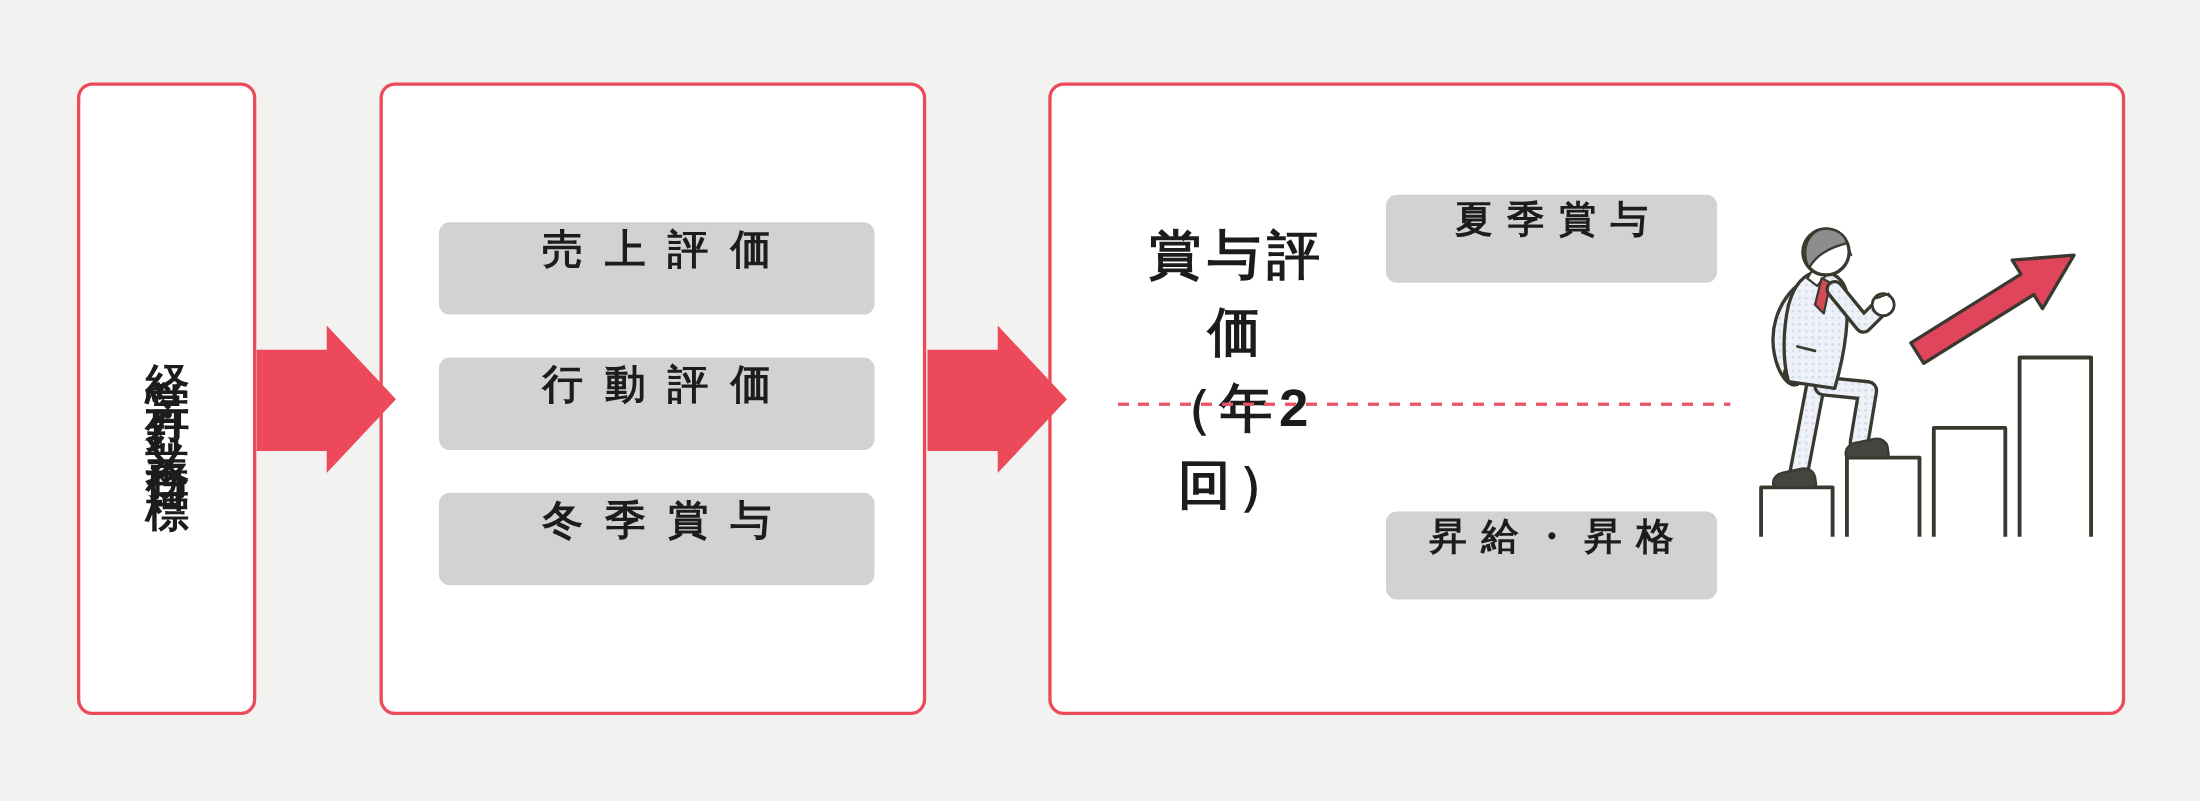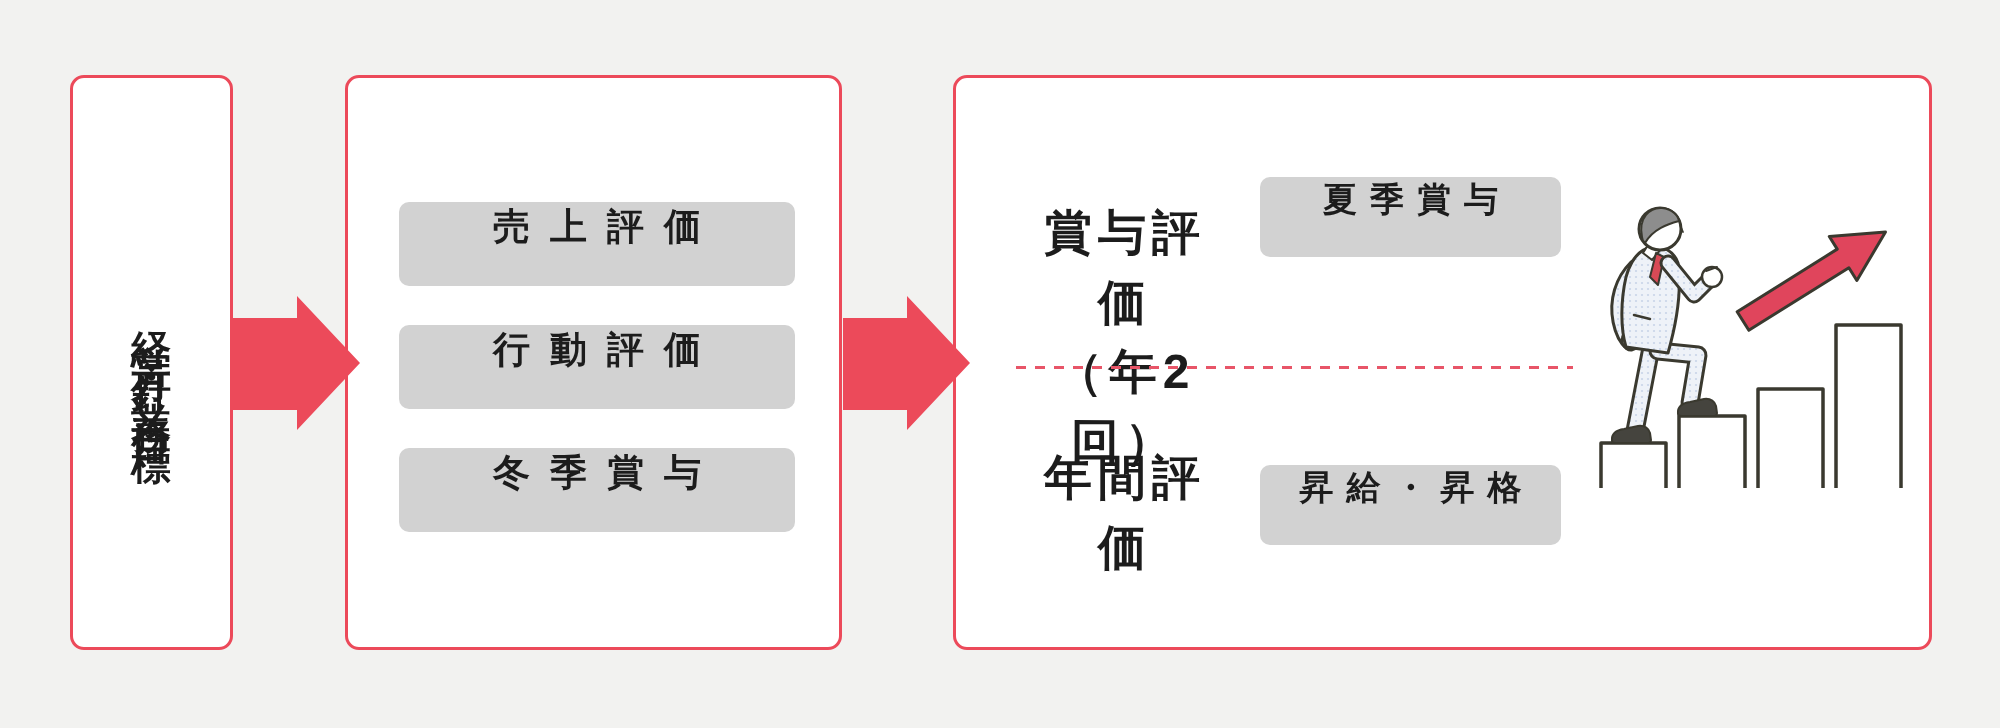--- a/index.html
+++ b/index.html
@@ -106,21 +106,20 @@
       <div>（年2回）</div>
     </div>
 
     <div class="pill pill-right summer">
       <span>夏季賞与</span>
     </div>
 
     <div class="dashed-sep"></div>
 
     <div class="eval-label annual">
-      <div>年間評価</div>
     </div>
 
     <div class="pill pill-right raise">
       <span>昇給・昇格</span>
     </div>
 
     <svg class="illust" viewBox="0 0 320 290" aria-hidden="true">
       <defs>
         <pattern id="suitDots" width="6" height="6" patternUnits="userSpaceOnUse">
           <rect width="6" height="6" fill="#eef2f8"></rect>

